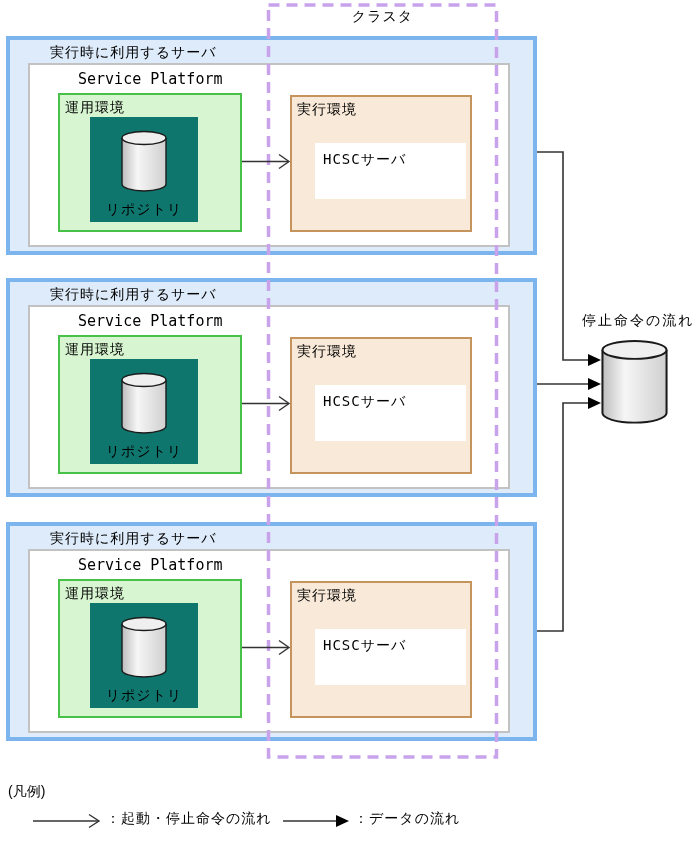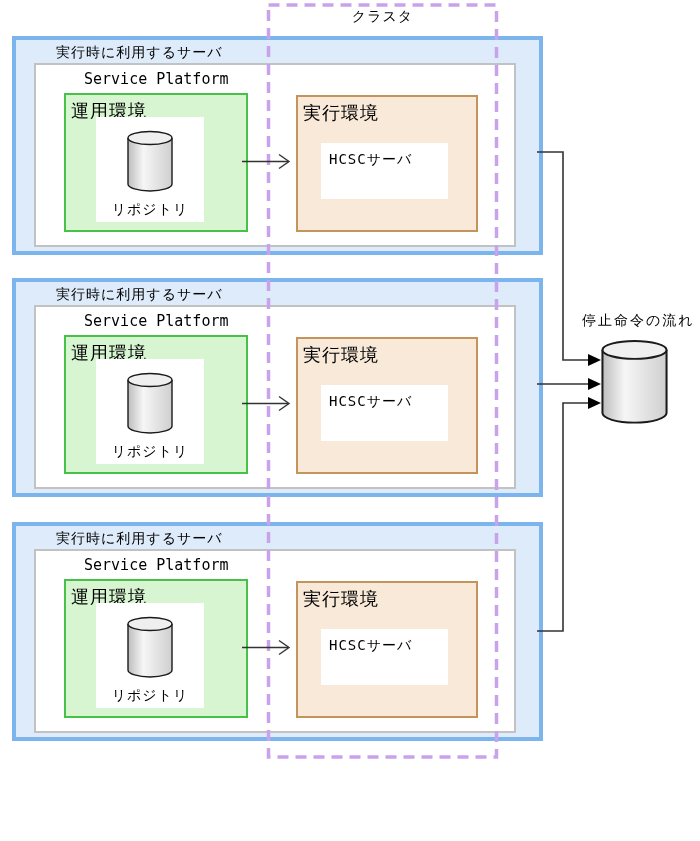--- a/index.html
+++ b/index.html
@@ -11,37 +11,37 @@
     --execution-fill:#F8E9D8;
     --cluster-dash:#C9A2EC;
     --inner-border:#C2C2C2;
     --line:#333333;
   }
   *{margin:0;padding:0;box-sizing:border-box;}
   html,body{background:#fff;}
   body{font-family:"Liberation Sans","DejaVu Sans",sans-serif;color:#000;}
   #canvas{position:relative;width:700px;height:841px;background:#fff;overflow:hidden;}
 
-  .server{position:absolute;left:12px;width:531px;height:219px;
+  .server{position:absolute;left:6px;width:531px;height:219px;
           border:4px solid var(--server-border);background:var(--server-fill);padding-left:32px;}
   .server-title{position:absolute;left:40px;top:4px;font-size:14px;letter-spacing:1px;}
   .sp-box{position:absolute;left:18px;top:23px;width:482px;height:184px;
           border:2px solid var(--inner-border);background:#fff;}
   .sp-title{position:absolute;left:48px;top:5px;font-size:15px;
             font-family:"DejaVu Sans Mono","Liberation Mono",monospace;}
   .op-box{position:absolute;left:28px;top:28px;width:184px;height:139px;
           border:2px solid var(--operation-border);background:var(--operation-fill);}
   .exec-box{position:absolute;left:260px;top:30px;width:182px;height:137px;
           border:2px solid var(--execution-border);background:var(--execution-fill);}
-  .box-label{position:absolute;left:5px;top:4px;font-size:18px;letter-spacing:1px;}
-  .repo-box{position:absolute;left:30px;top:22px;width:108px;height:105px;background:#ffffff;}
+  .box-label{position:absolute;left:5px;top:4px;font-size:14px;letter-spacing:1px;}
+  .repo-box{position:absolute;left:30px;top:22px;width:108px;height:105px;background:#0f766e;}
   .cyl-small{position:absolute;left:31px;top:13px;width:46px;height:62px;}
   .repo-label{position:absolute;left:0;top:84px;width:100%;text-align:center;
               font-size:14px;letter-spacing:1px;}
-  .hcsc-box{position:absolute;left:23px;top:46px;width:127px;height:56px;background:#fff;}
+  .hcsc-box{position:absolute;left:23px;top:46px;width:151px;height:56px;background:#fff;}
   .hcsc-label{position:absolute;left:8px;top:8px;font-size:14px;letter-spacing:1px;
               font-family:"DejaVu Sans Mono","Liberation Mono",monospace;}
 
   .cluster-label{position:absolute;left:330px;top:8px;width:105px;text-align:center;
                  font-size:14px;letter-spacing:1px;}
   .db-label{position:absolute;left:582px;top:312px;font-size:14px;letter-spacing:2px;}
   .db-cyl{position:absolute;left:601px;top:339px;width:67px;height:85px;}
 
   #overlay{position:absolute;left:0;top:0;width:700px;height:841px;
            pointer-events:none;z-index:5;}
@@ -164,14 +164,31 @@
       <polyline points="537,384 589,384"></polyline>
       <polyline points="537,631 563,631 563,403 589,403"></polyline>
     </g>
     <g fill="#000" stroke="none">
       <polygon points="588,354 601,360 588,366"></polygon>
       <polygon points="588,378 601,384 588,390"></polygon>
       <polygon points="588,397 601,403 588,409"></polygon>
     </g>
   </svg>
 
+  <div class="legend">
+    <div class="legend-title">(凡例)</div>
+
+    <svg class="li-cmd-arrow" viewBox="0 0 70 16">
+      <g stroke="var(--line)" stroke-width="1.4" fill="none">
+        <line x1="1" y1="8" x2="66" y2="8"></line>
+        <polyline points="57,1.5 67,8 57,14.5"></polyline>
+      </g>
+    </svg>
+    <div class="legend-item li-cmd-text">：起動・停止命令の流れ</div>
+
+    <svg class="li-data-arrow" viewBox="0 0 70 16">
+      <line x1="1" y1="8" x2="56" y2="8" stroke="var(--line)" stroke-width="1.6"></line>
+      <polygon points="54,2 67,8 54,14" fill="#000"></polygon>
+    </svg>
+    <div class="legend-item li-data-text">：データの流れ</div>
+  </div>
 
 </div>
 
 </body></html>

